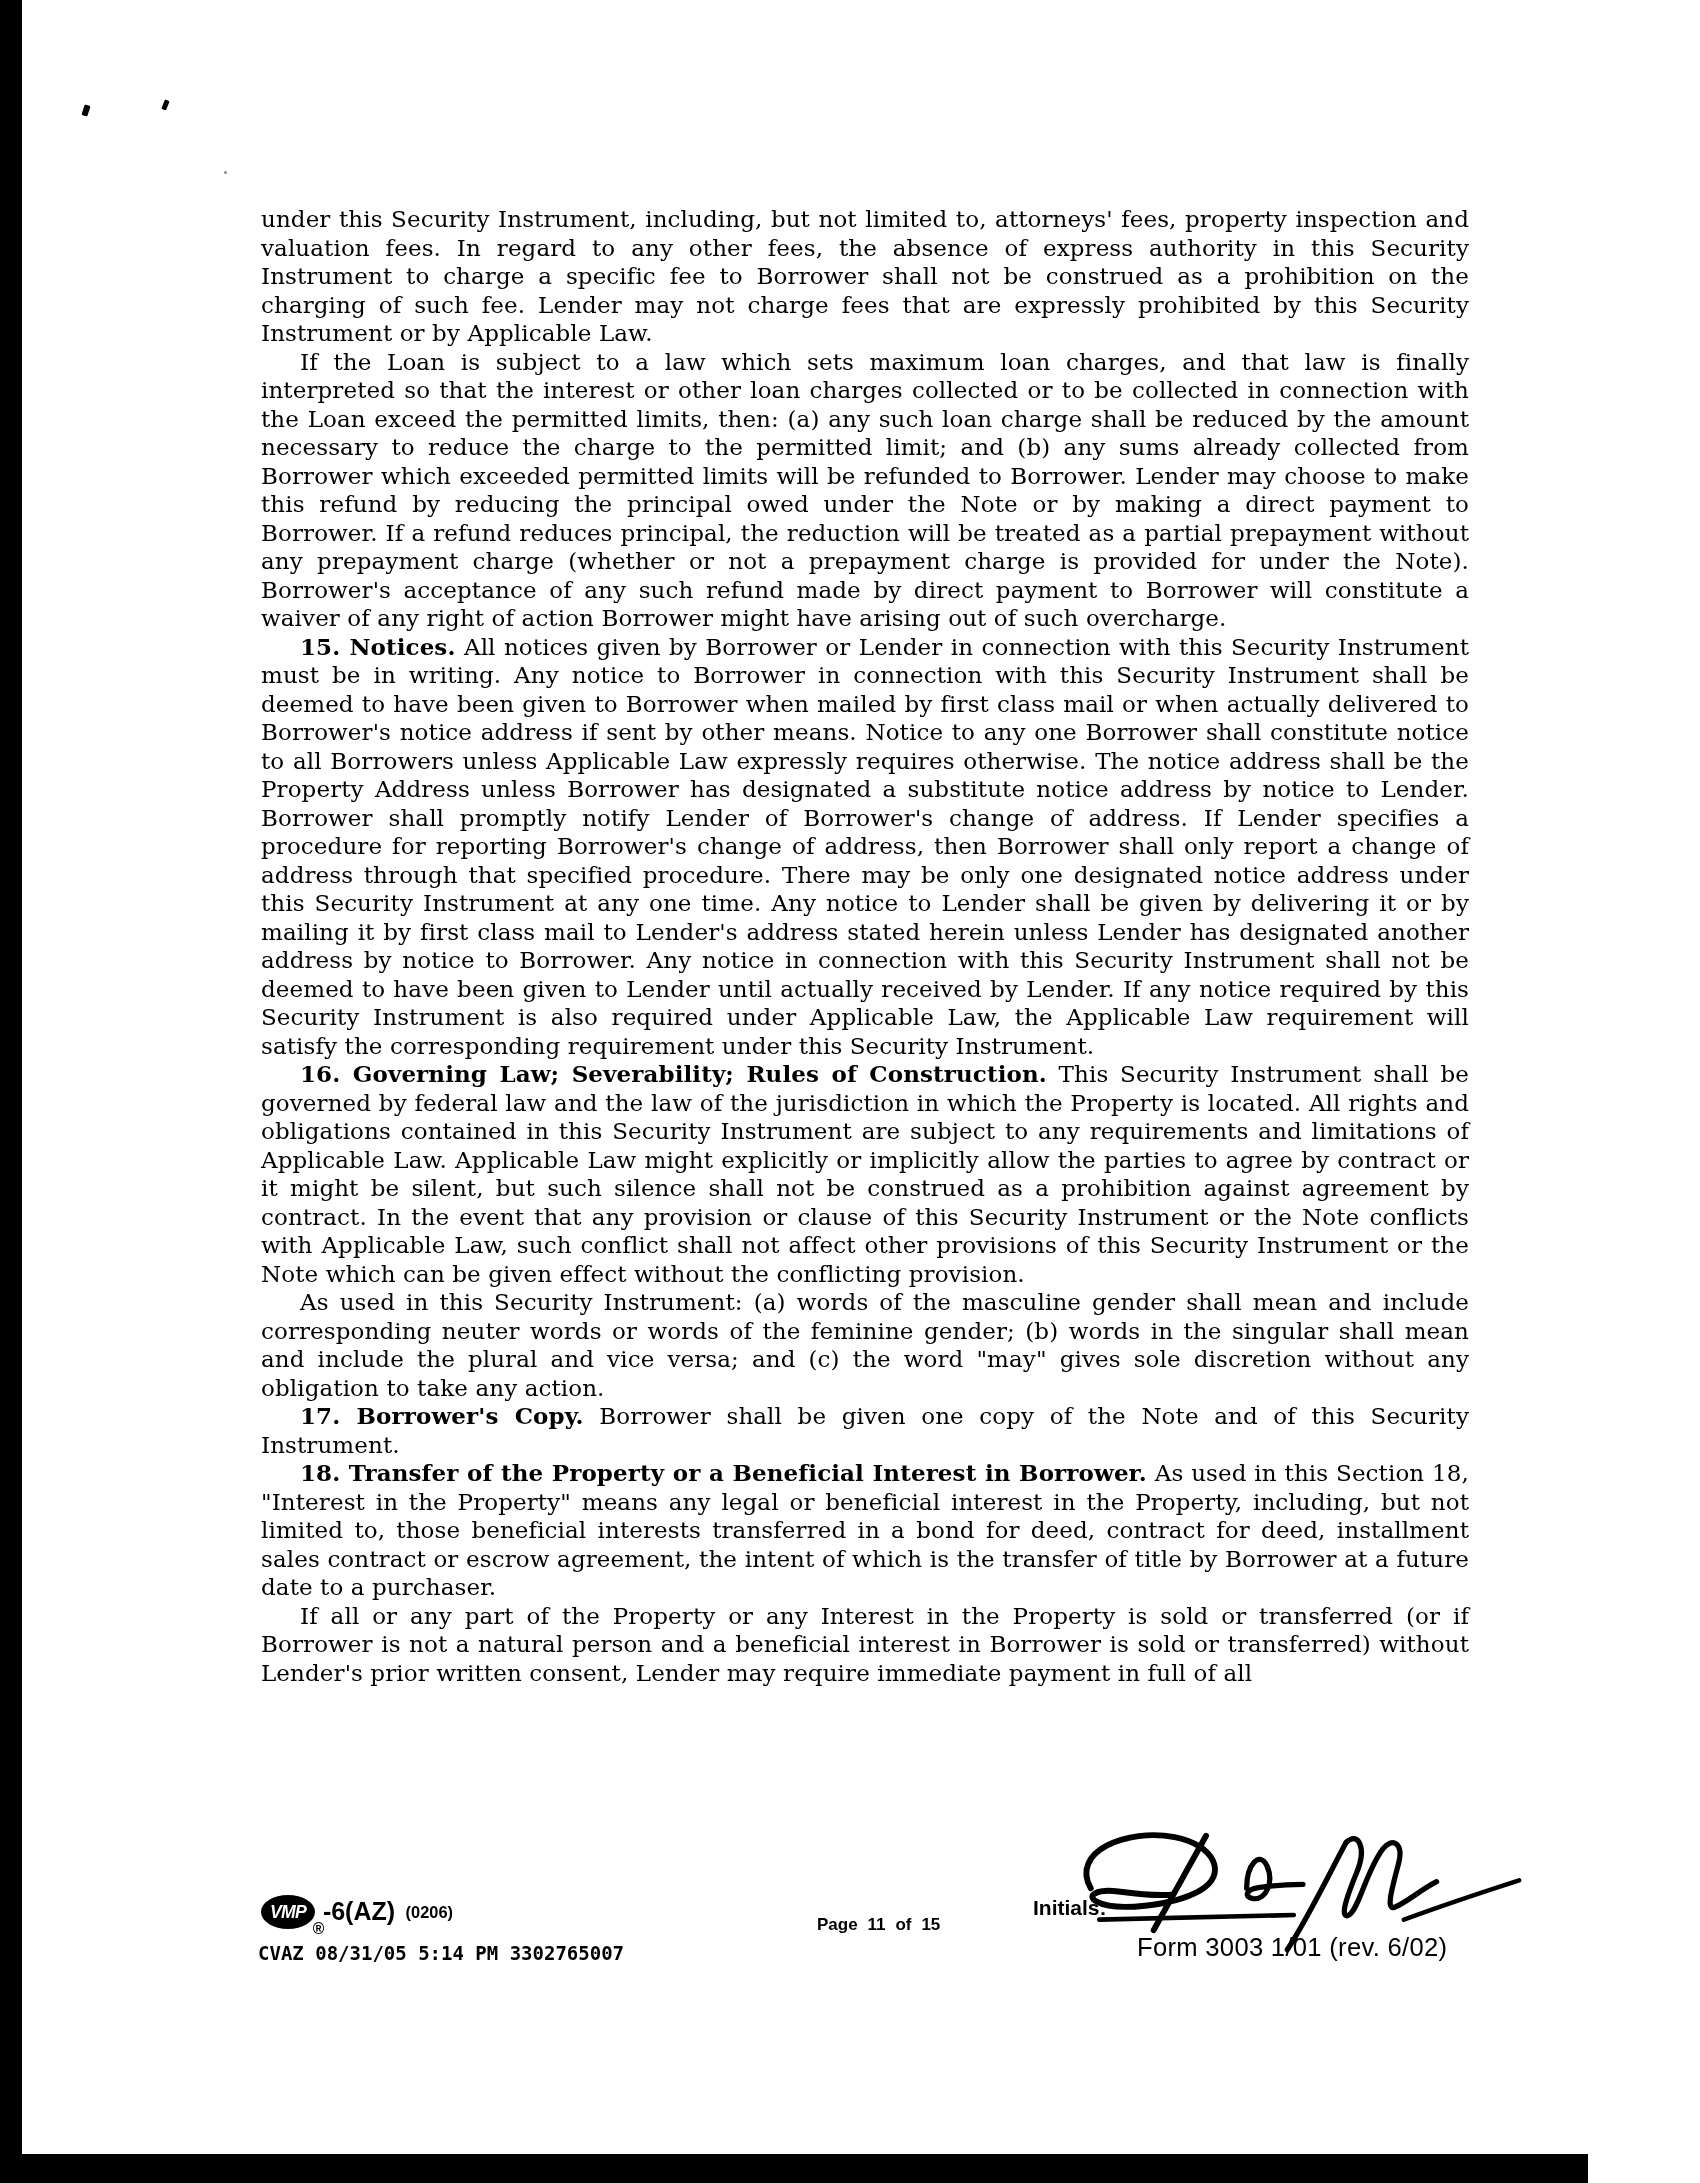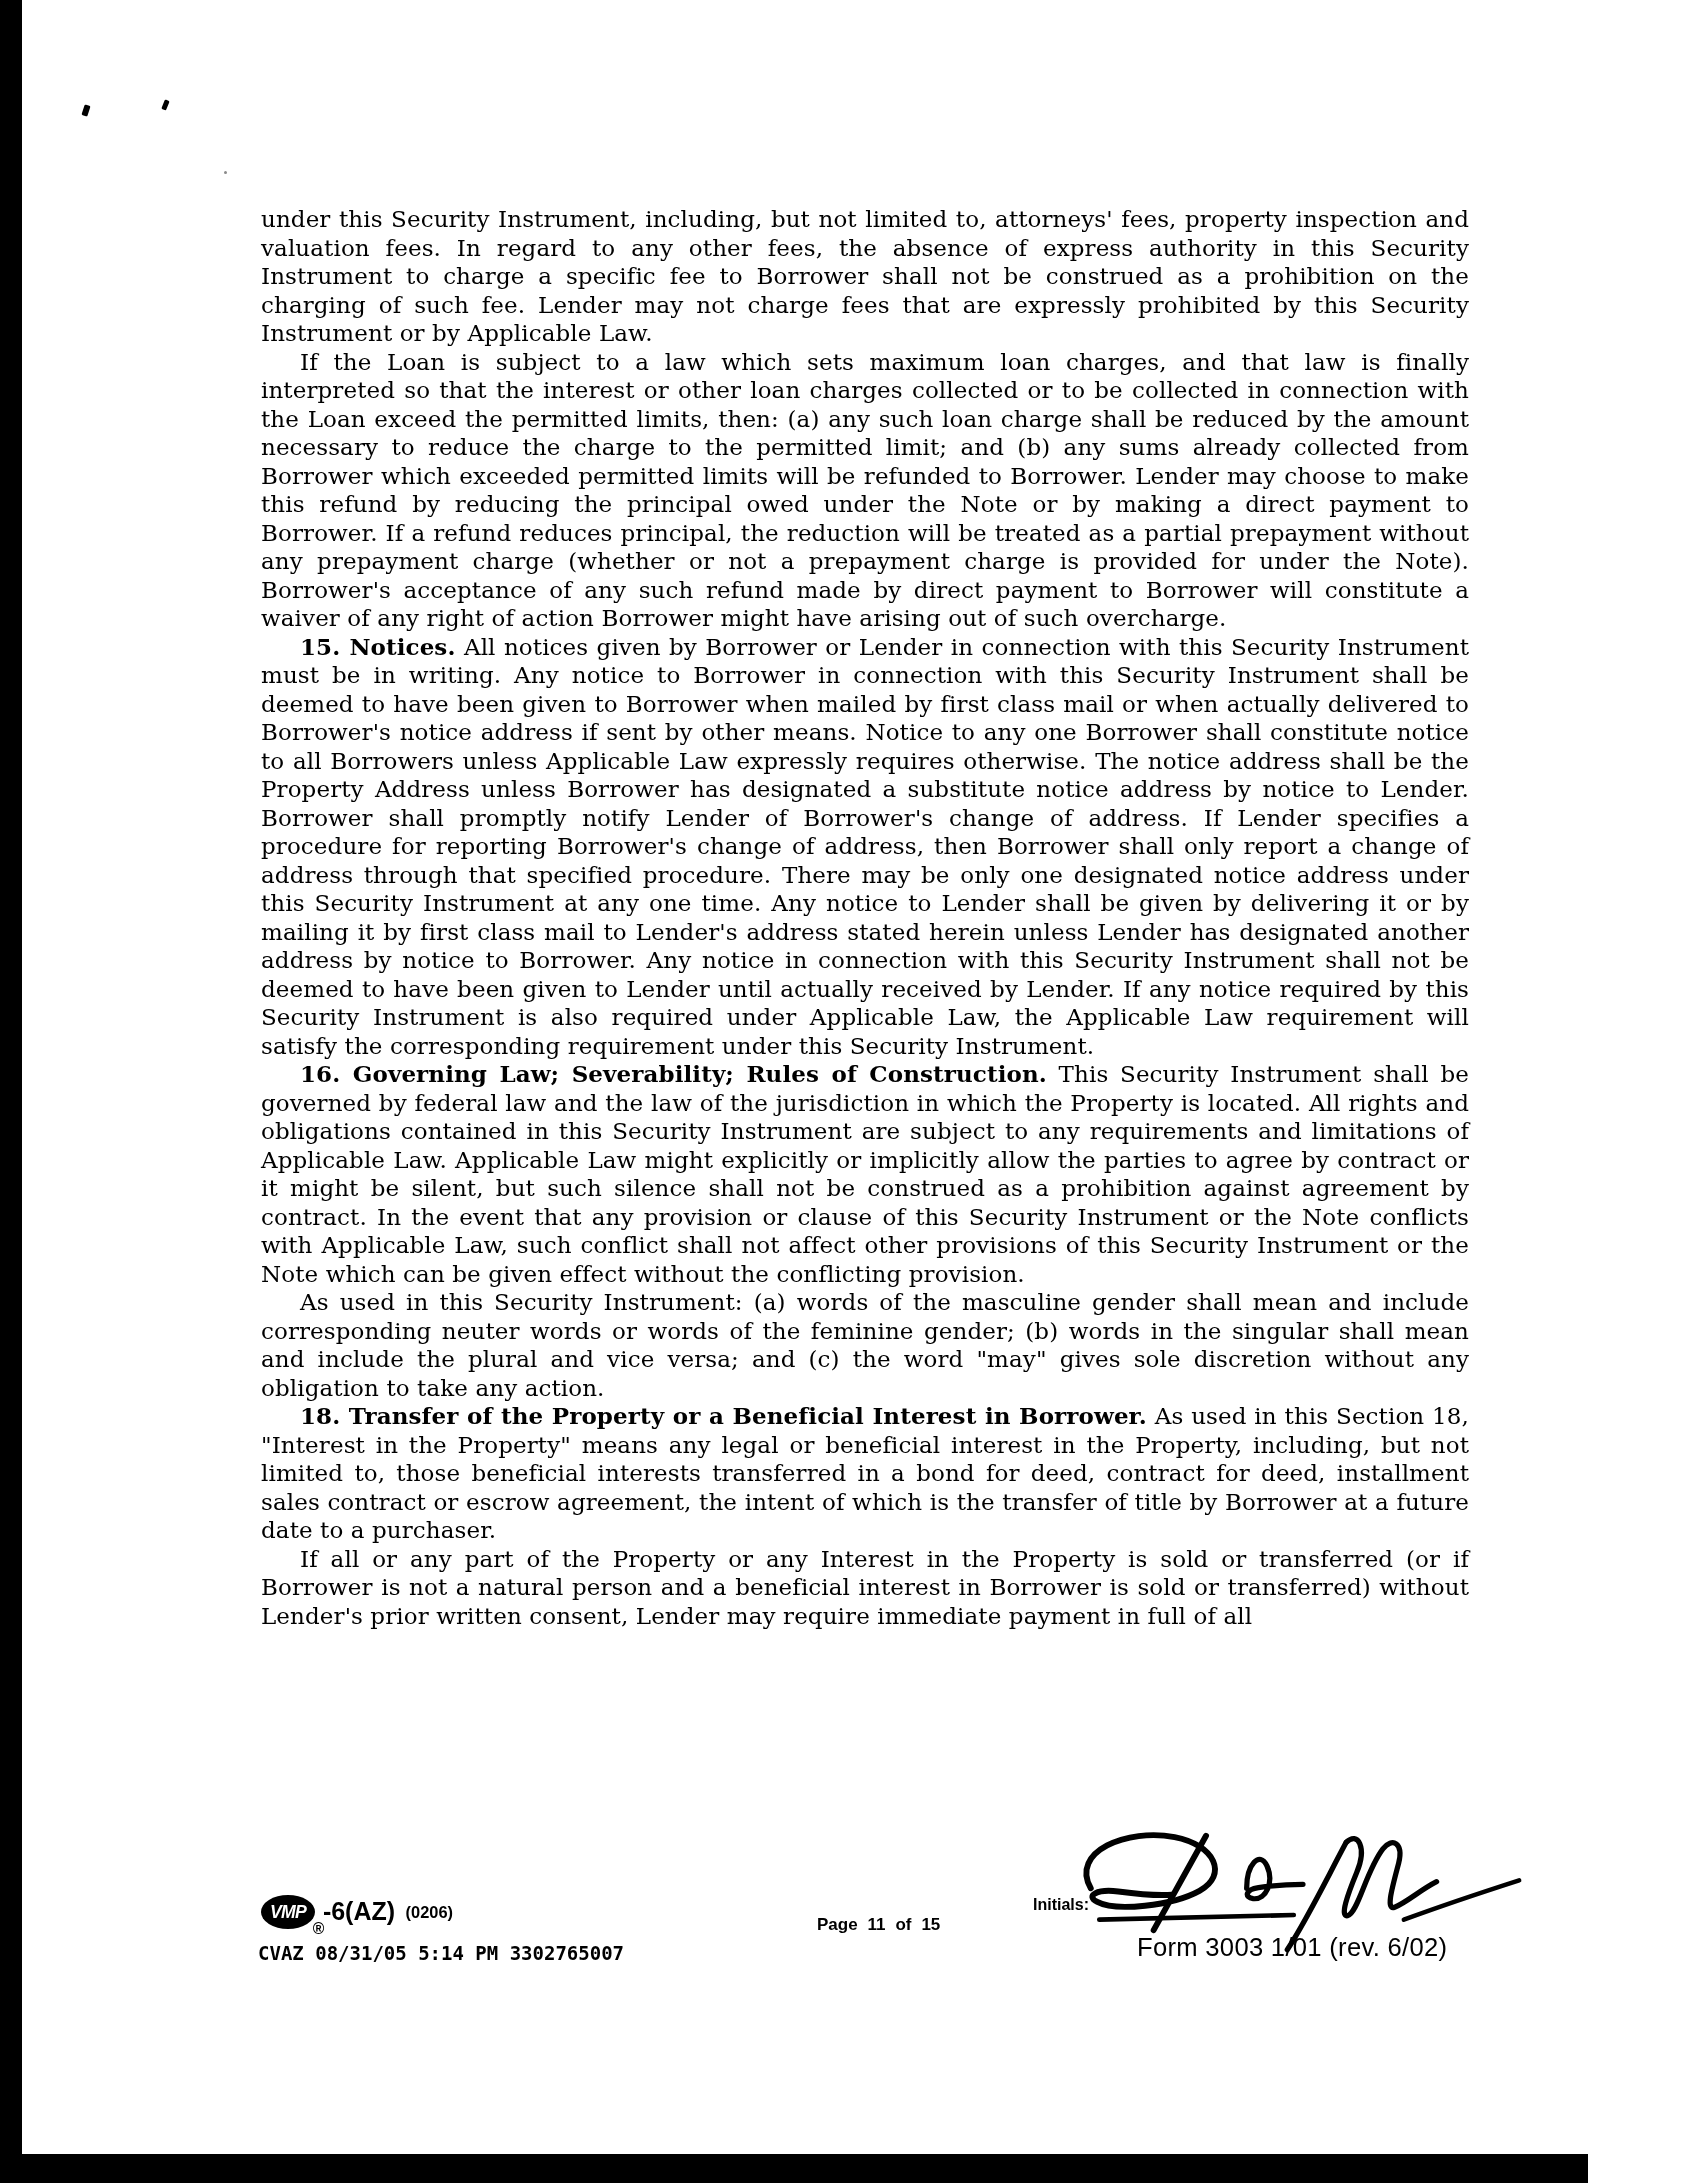--- a/index.html
+++ b/index.html
@@ -66,21 +66,21 @@
     font-size:16.4px; font-weight:bold; margin-left:10.5px; margin-top:7.9px;
   }
   .page-indicator {
     position:absolute; left:808px; top:1915px;
     font-family:"Liberation Sans", sans-serif;
     font-weight:bold; font-size:17px; word-spacing:5.2px;margin-left:9px;
   }
   .initials-label {
     position:absolute; left:1033px; top:1896px;
     font-family:"Liberation Sans", sans-serif;
-    font-weight:bold; font-size:16px;
+    font-weight:bold; font-size:21px;
   }
   .signature-svg { position:absolute; left:1050px; top:1824px; }
   .form-number {
     position:absolute; left:1137px; top:1933px;
     font-family:"Liberation Sans", sans-serif;
     font-weight:normal; font-size:25.6px; letter-spacing:0.3px;
   }
   .doc-stamp {
     position:absolute; left:258px; top:1942px;
     font-family:"DejaVu Sans Mono", monospace;
@@ -98,20 +98,21 @@
   <div class="speck speck-1"></div>
   <div class="speck speck-2"></div>
   <div class="speck speck-3"></div>
 
   <div class="body-text" id="paragraphs">
       <p class="para">under this Security Instrument, including, but not limited to, attorneys' fees, property inspection and valuation fees. In regard to any other fees, the absence of express authority in this Security Instrument to charge a specific fee to Borrower shall not be construed as a prohibition on the charging of such fee. Lender may not charge fees that are expressly prohibited by this Security Instrument or by Applicable Law.</p>
       <p class="para indent">If the Loan is subject to a law which sets maximum loan charges, and that law is finally interpreted so that the interest or other loan charges collected or to be collected in connection with the Loan exceed the permitted limits, then: (a) any such loan charge shall be reduced by the amount necessary to reduce the charge to the permitted limit; and (b) any sums already collected from Borrower which exceeded permitted limits will be refunded to Borrower. Lender may choose to make this refund by reducing the principal owed under the Note or by making a direct payment to Borrower. If a refund reduces principal, the reduction will be treated as a partial prepayment without any prepayment charge (whether or not a prepayment charge is provided for under the Note). Borrower's acceptance of any such refund made by direct payment to Borrower will constitute a waiver of any right of action Borrower might have arising out of such overcharge.</p>
       <p class="para indent"><b>15. Notices.</b> All notices given by Borrower or Lender in connection with this Security Instrument must be in writing. Any notice to Borrower in connection with this Security Instrument shall be deemed to have been given to Borrower when mailed by first class mail or when actually delivered to Borrower's notice address if sent by other means. Notice to any one Borrower shall constitute notice to all Borrowers unless Applicable Law expressly requires otherwise. The notice address shall be the Property Address unless Borrower has designated a substitute notice address by notice to Lender. Borrower shall promptly notify Lender of Borrower's change of address. If Lender specifies a procedure for reporting Borrower's change of address, then Borrower shall only report a change of address through that specified procedure. There may be only one designated notice address under this Security Instrument at any one time. Any notice to Lender shall be given by delivering it or by mailing it by first class mail to Lender's address stated herein unless Lender has designated another address by notice to Borrower. Any notice in connection with this Security Instrument shall not be deemed to have been given to Lender until actually received by Lender. If any notice required by this Security Instrument is also required under Applicable Law, the Applicable Law requirement will satisfy the corresponding requirement under this Security Instrument.</p>
       <p class="para indent"><b>16. Governing Law; Severability; Rules of Construction.</b> This Security Instrument shall be governed by federal law and the law of the jurisdiction in which the Property is located. All rights and obligations contained in this Security Instrument are subject to any requirements and limitations of Applicable Law. Applicable Law might explicitly or implicitly allow the parties to agree by contract or it might be silent, but such silence shall not be construed as a prohibition against agreement by contract. In the event that any provision or clause of this Security Instrument or the Note conflicts with Applicable Law, such conflict shall not affect other provisions of this Security Instrument or the Note which can be given effect without the conflicting provision.</p>
       <p class="para indent">As used in this Security Instrument: (a) words of the masculine gender shall mean and include corresponding neuter words or words of the feminine gender; (b) words in the singular shall mean and include the plural and vice versa; and (c) the word "may" gives sole discretion without any obligation to take any action.</p>
+      <p class="para indent"><b>17. Borrower's Copy.</b> Borrower shall be given one copy of the Note and of this Security Instrument.</p>
       <p class="para indent"><b>18. Transfer of the Property or a Beneficial Interest in Borrower.</b> As used in this Section 18, "Interest in the Property" means any legal or beneficial interest in the Property, including, but not limited to, those beneficial interests transferred in a bond for deed, contract for deed, installment sales contract or escrow agreement, the intent of which is the transfer of title by Borrower at a future date to a purchaser.</p>
       <p class="para indent">If all or any part of the Property or any Interest in the Property is sold or transferred (or if Borrower is not a natural person and a beneficial interest in Borrower is sold or transferred) without Lender's prior written consent, Lender may require immediate payment in full of all</p>
     </div>
 
   <div class="footer-left">
     <div class="vmp-logo">
       <span class="vmp-text">VMP</span>
       <span class="vmp-reg">®</span>
     </div>
     <span class="form-code">-6(AZ)</span>

